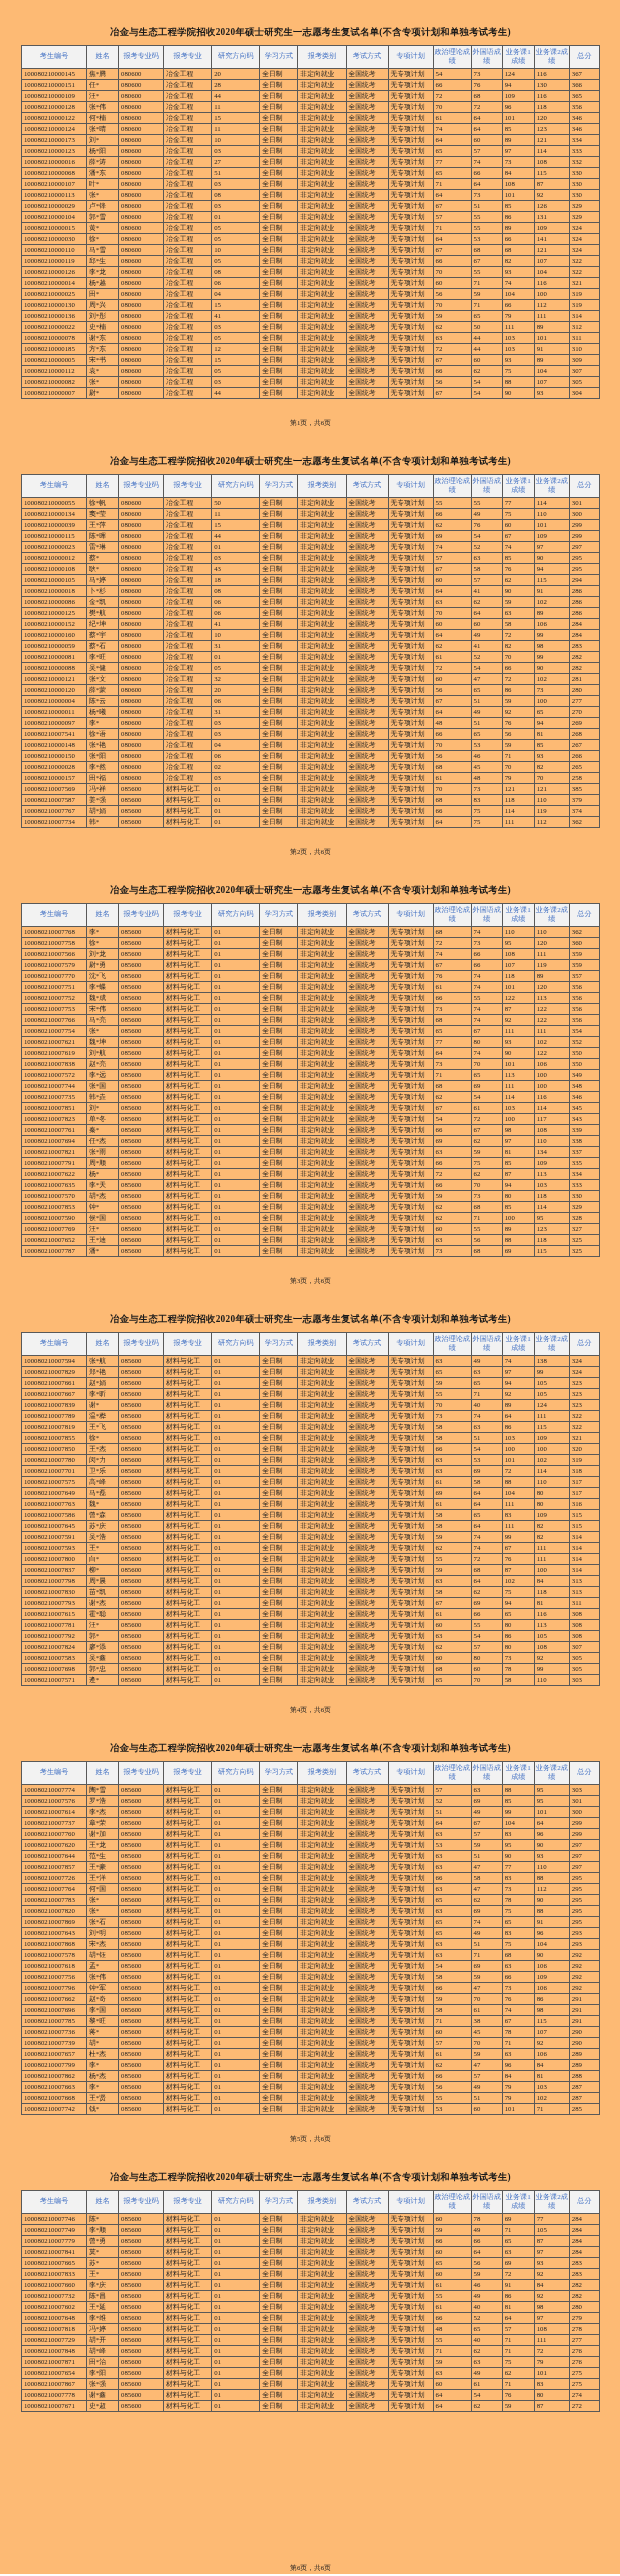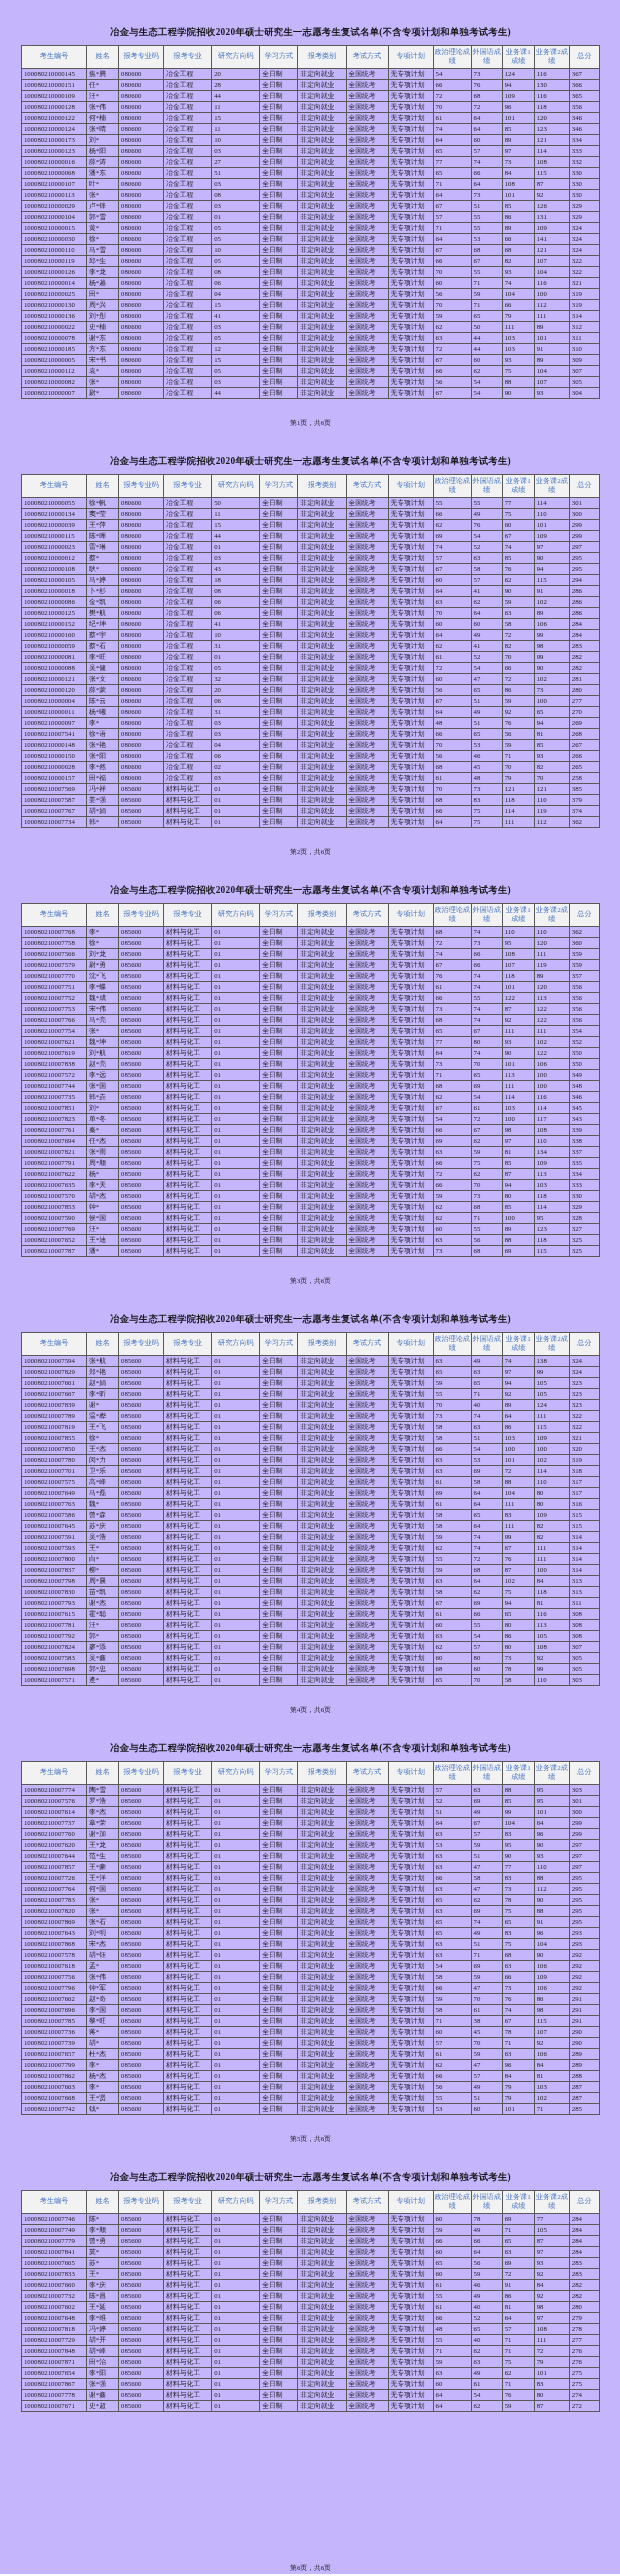--- a/index.html
+++ b/index.html
@@ -6,21 +6,21 @@
   body{
     width:621px;
     background:#ffffff;
     font-family:"Liberation Serif","DejaVu Serif",serif;
     color:#1a1a1a;
   }
   .page{
     position:relative;
     height:429px;
     overflow:hidden;
-    background:#c4b5fd;
+    background:#fdba74;
   }
   .title{
     padding-top:25.5px;
     text-align:center;
     font-weight:bold;
     font-size:9.3px;
     letter-spacing:0.3px;
     white-space:nowrap;
   }
   table.grid{

